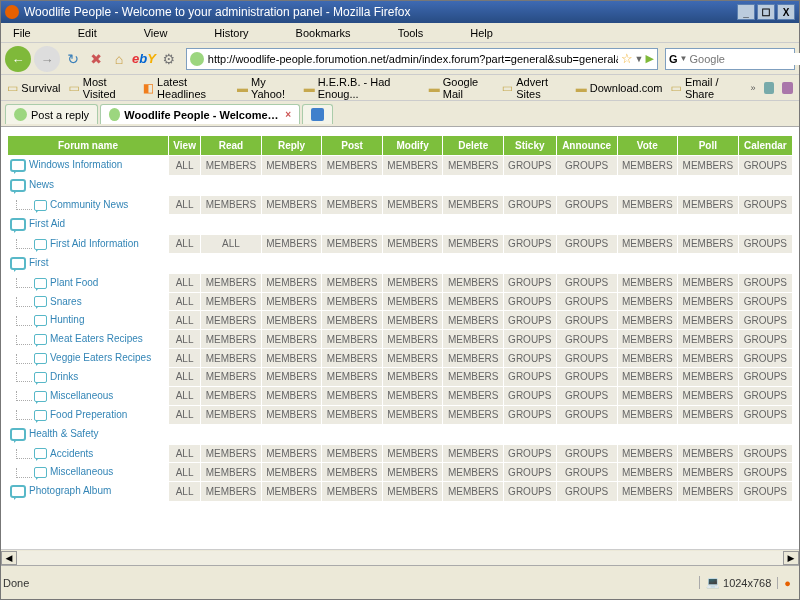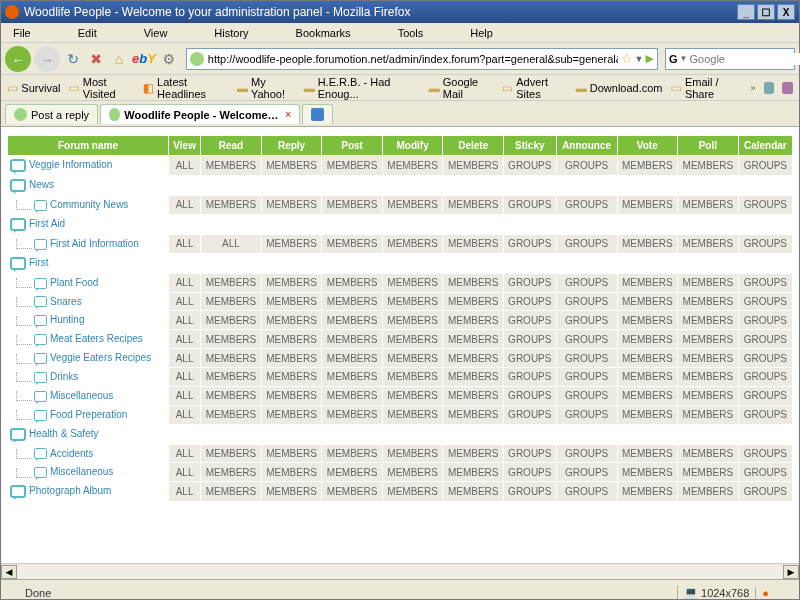--- a/index.html
+++ b/index.html
@@ -44,21 +44,21 @@
 table.forums th.fn { text-align: center; width: 160px; }
 table.forums td { padding: 3px 2px; text-align: center; }
 table.forums tr.datarow td { background: #eceae1; color: #666; }
 table.forums td.fname { text-align: left; background: #fff !important; white-space: nowrap; color: #3385b6; }
 .cat-icon { display: inline-block; width: 16px; height: 13px; border: 2px solid #58b8c8; border-radius: 3px; position: relative; vertical-align: middle; margin-right: 3px; }
 .cat-icon::after { content: ""; position: absolute; bottom: -4px; left: 2px; width: 0; height: 0; border-top: 4px solid #58b8c8; border-right: 4px solid transparent; }
 .sub-line { display: inline-block; width: 16px; height: 10px; border-left: 1px dotted #aaa; border-bottom: 1px dotted #aaa; margin-left: 6px; margin-right: 2px; vertical-align: middle; }
 .sub-icon { display: inline-block; width: 13px; height: 11px; border: 1.5px solid #58b8c8; border-radius: 2px; position: relative; vertical-align: middle; margin-right: 3px; }
 .sub-icon::after { content: ""; position: absolute; bottom: -3px; left: 1px; width: 0; height: 0; border-top: 3px solid #58b8c8; border-right: 3px solid transparent; }
 a.fl { color: #3385b6; text-decoration: none; }
-.statusbar { background: #ece9d8; border-top: 1px solid #aaa; height: 20px; display: flex; align-items: flex-end; padding: 0 24px; font-size: 11px; color: #333; }
+.statusbar { background: #ece9d8; border-top: 1px solid #aaa; height: 34px; display: flex; align-items: center; padding: 0 2px; font-size: 11px; color: #333; }
 .statusbar .left { flex: 1; }
 .statusbar .res { border-left: 1px solid #aaa; padding: 0 6px; display: flex; align-items: center; gap: 3px; }
 .hscroll { height: 16px; background: #ece9d8; border-top: 1px solid #ccc; display: flex; align-items: center; }
 .hscroll .arr { width: 16px; height: 14px; background: #ece9d8; border: 1px solid #999; display: flex; align-items: center; justify-content: center; font-size: 9px; }
 .hscroll .track { flex: 1; height: 14px; background: #f0eee2; }
 </style>
 </head>
 <body>
 
 <div class="window">
@@ -176,21 +176,21 @@
               <th>Delete</th>
               <th>Sticky</th>
               <th>Announce</th>
               <th>Vote</th>
               <th>Poll</th>
               <th>Calendar</th>
             </tr>
           </thead>
         <tbody id="tbody">
             <tr class="datarow">
-              <td class="fname"><span class="cat-icon"></span><a class="fl">Veggie Information</a></td>
+              <td class="fname"><span class="cat-icon"></span><a class="fl">Windows Information</a></td>
               <td>ALL</td>
               <td>MEMBERS</td>
               <td>MEMBERS</td>
               <td>MEMBERS</td>
               <td>MEMBERS</td>
               <td>MEMBERS</td>
               <td>GROUPS</td>
               <td>GROUPS</td>
               <td>MEMBERS</td>
               <td>MEMBERS</td>

